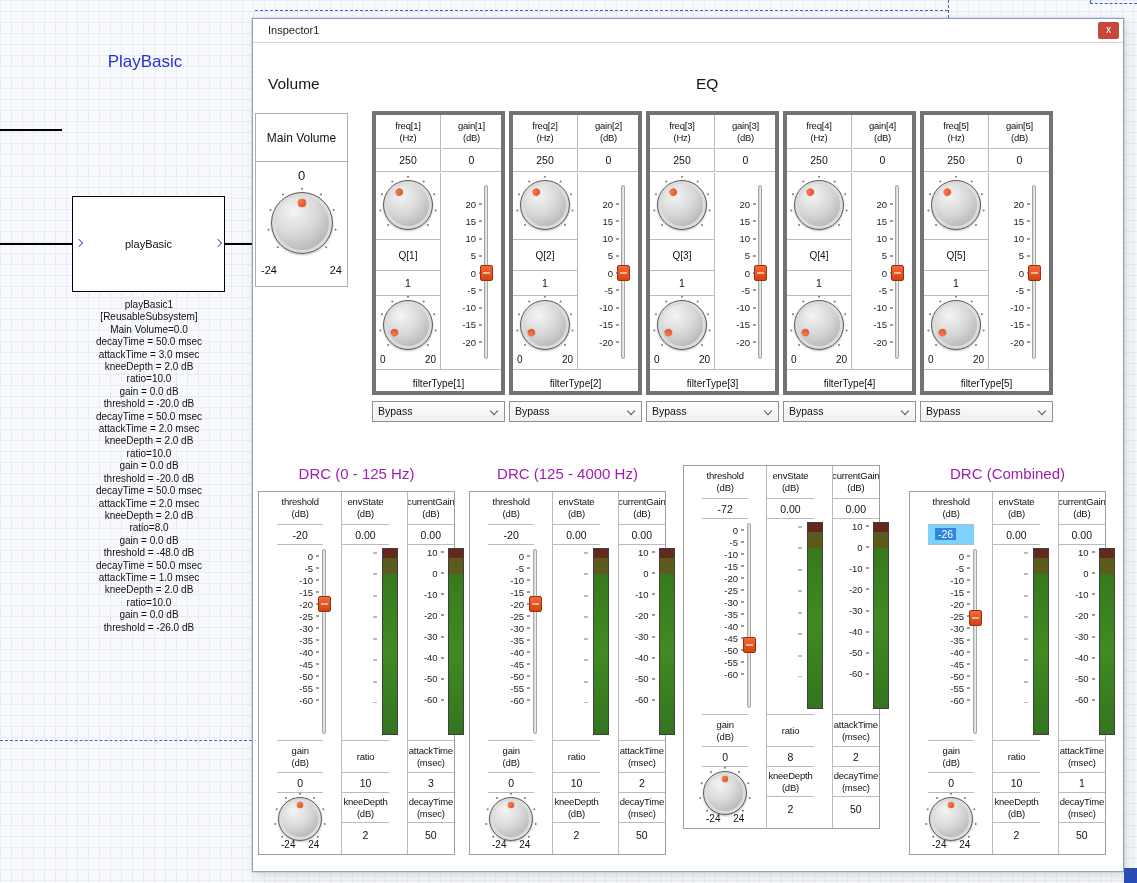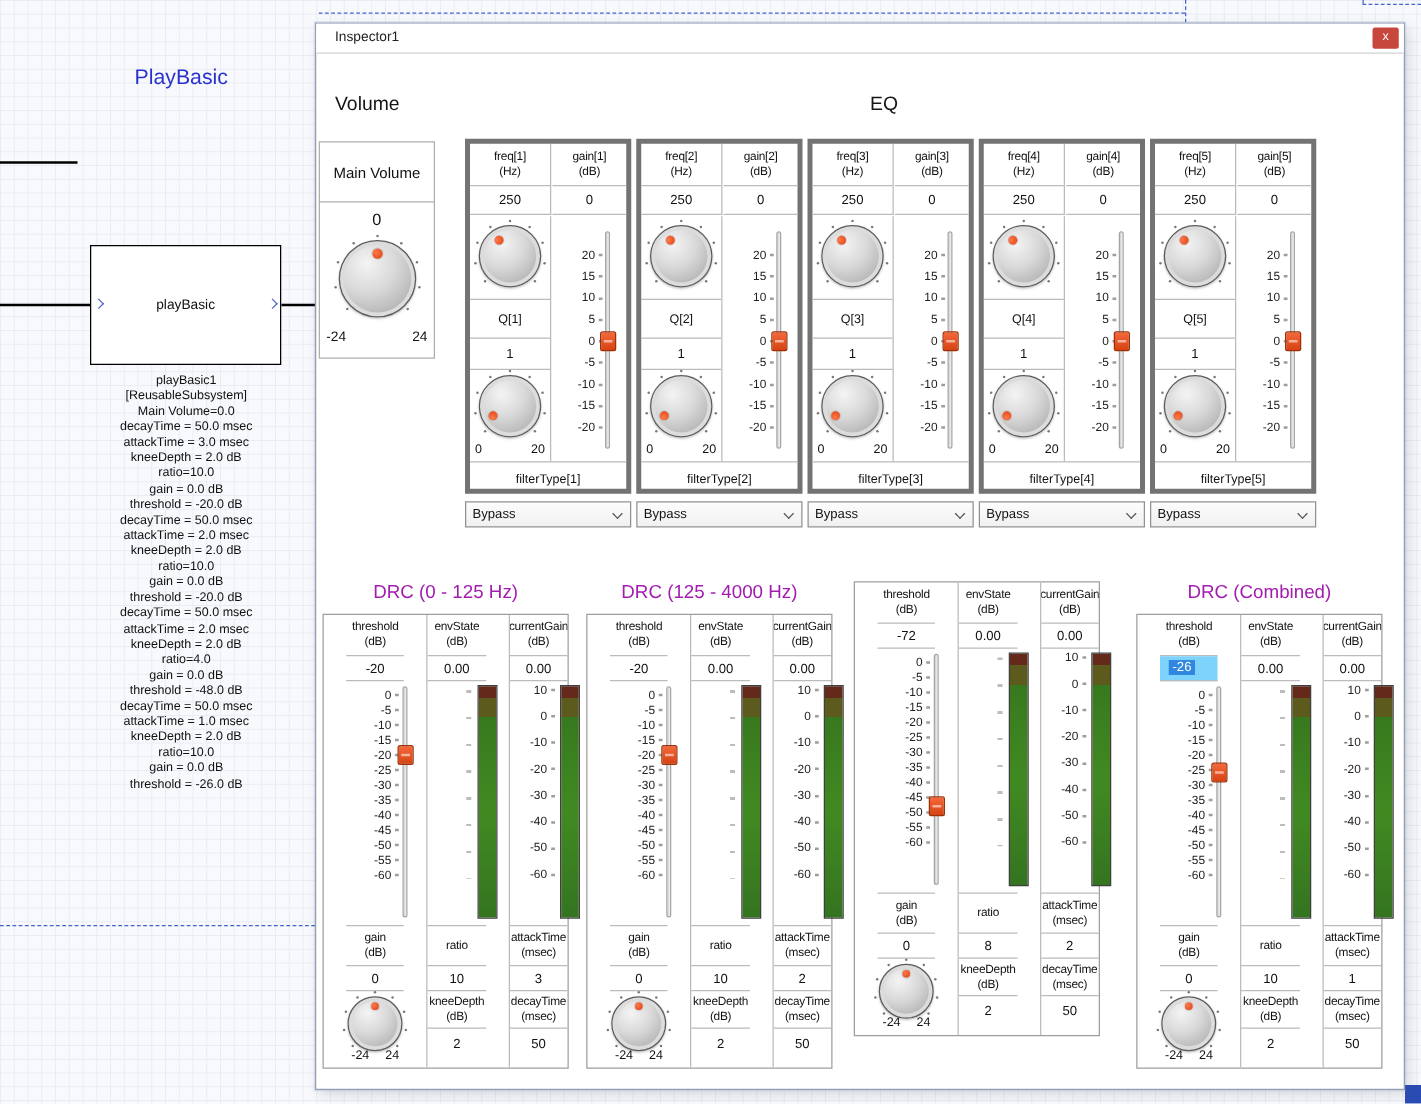--- a/index.html
+++ b/index.html
@@ -165,21 +165,21 @@
       <div>threshold = -20.0 dB</div>
       <div>decayTime = 50.0 msec</div>
       <div>attackTime = 2.0 msec</div>
       <div>kneeDepth = 2.0 dB</div>
       <div>ratio=10.0</div>
       <div>gain = 0.0 dB</div>
       <div>threshold = -20.0 dB</div>
       <div>decayTime = 50.0 msec</div>
       <div>attackTime = 2.0 msec</div>
       <div>kneeDepth = 2.0 dB</div>
-      <div>ratio=4.0</div>
+      <div>ratio=8.0</div>
       <div>gain = 0.0 dB</div>
       <div>threshold = -48.0 dB</div>
       <div>decayTime = 50.0 msec</div>
       <div>attackTime = 1.0 msec</div>
       <div>kneeDepth = 2.0 dB</div>
       <div>ratio=10.0</div>
       <div>gain = 0.0 dB</div>
       <div>threshold = -26.0 dB</div>
     </div>
   <div class="dash-h" style="top:10px;left:255px;width:693px"></div>

